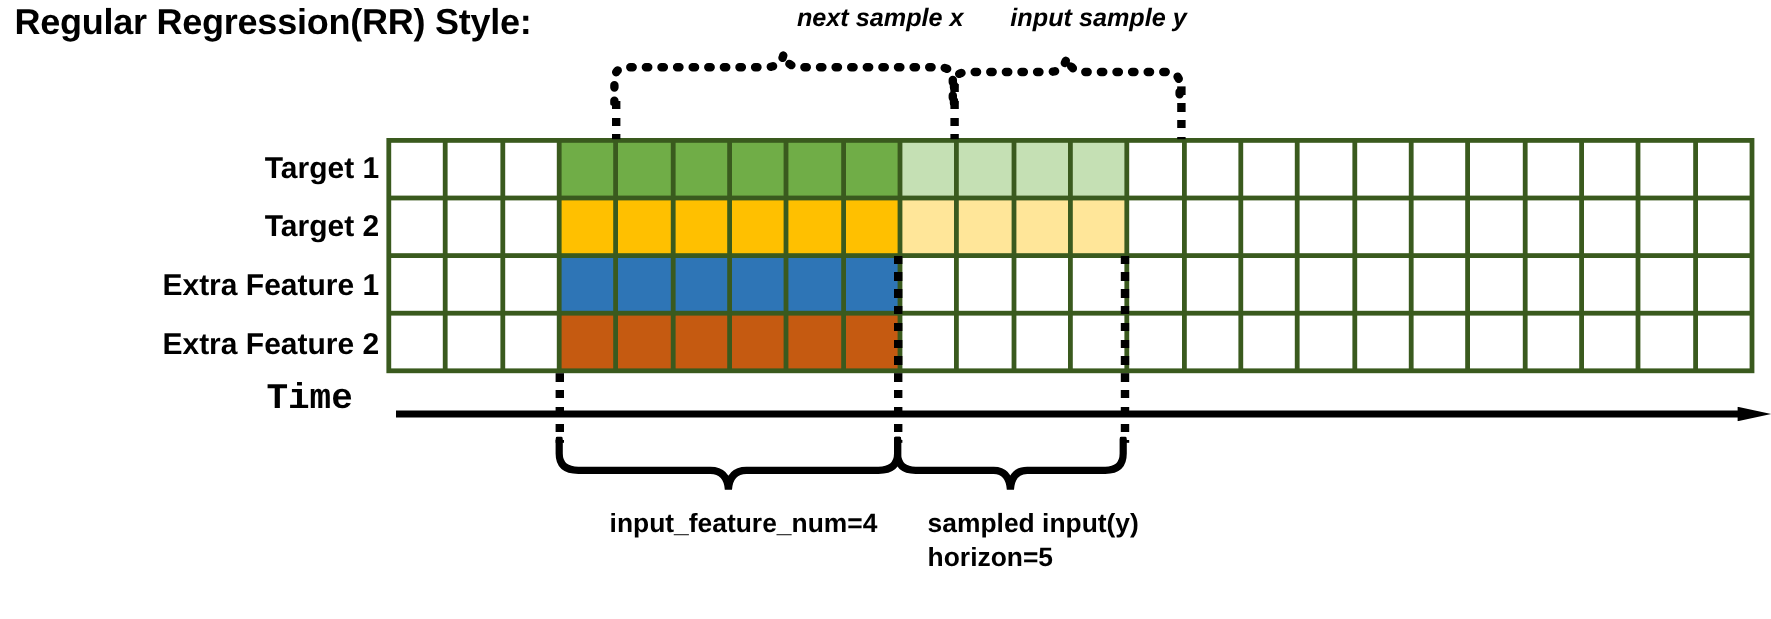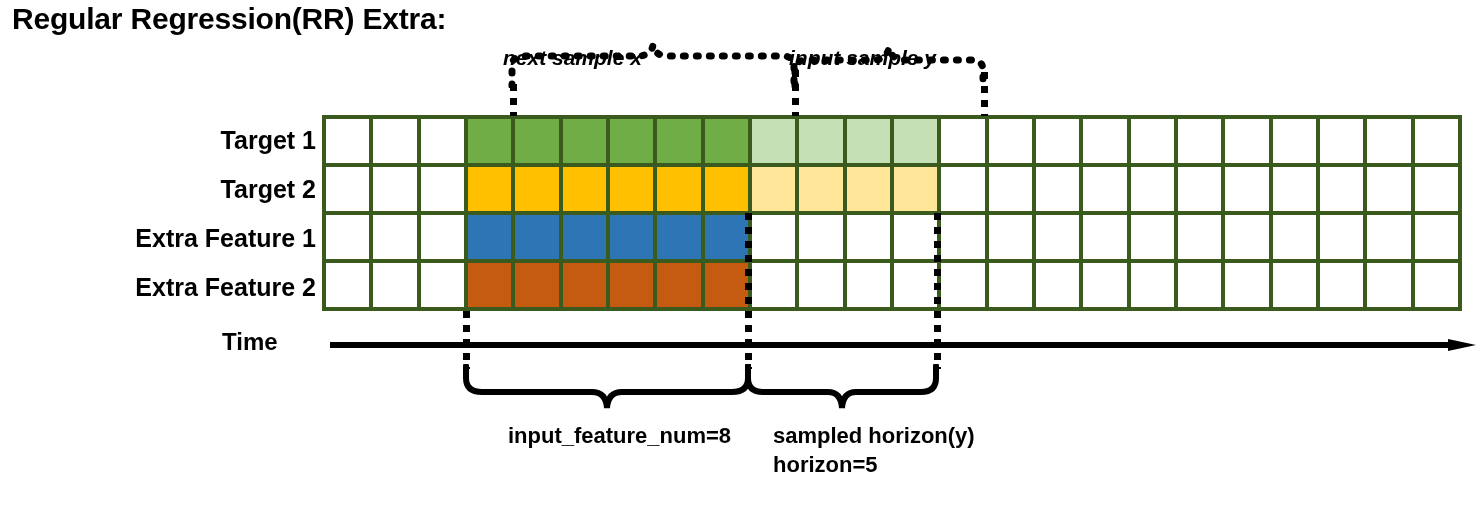--- a/index.html
+++ b/index.html
@@ -64,23 +64,24 @@
   .cell {
     flex: 1 1 0;
     background: #ffffff;
     min-width: 0;
   }
 
   
   #time-label {
     position: absolute;
     left: 222px;
-    top: 328px;
-    font-size: 24px;
-    font-weight: bold;
+    top: 316px;
+    font-size: 30px;
+    font-weight: bold;
+    font-family: Liberation Mono, monospace;
   }
   #time-axis {
     position: absolute;
     left: 330px;
     top: 339px;
     width: 1146px;
     height: 12px;
   }
 
   
@@ -94,39 +95,38 @@
   }
 
   
   .top-brace { position: absolute; }
   .brace-caption {
     position: absolute;
     font-size: 21px;
     font-style: italic;
     font-weight: bold;
     white-space: nowrap;
-    text-align: left;
-    margin-top: 42px;
+    text-align: right;
   }
 
   
   .bottom-brace { position: absolute; }
   .bottom-caption {
     position: absolute;
     font-size: 22px;
     font-weight: bold;
     line-height: 1.30;
     white-space: nowrap;
   }
   .bottom-caption div { white-space: nowrap; }
 </style>
 </head>
 <body>
 
-<div id="page-title">Regular Regression(RR) Extra:</div>
+<div id="page-title">Regular Regression(RR) Style:</div>
 
 <div class="row-label r0">Target 1</div>
 <div class="row-label r1">Target 2</div>
 <div class="row-label r2">Extra Feature 1</div>
 <div class="row-label r3">Extra Feature 2</div>
 
 <div id="grid" style="background: rgb(58, 90, 30);">
     <div class="grid-row">
       <div class="cell" style="background: rgb(255, 255, 255);"></div>
       <div class="cell" style="background: rgb(255, 255, 255);"></div>
@@ -257,22 +257,22 @@
 
 <svg class="top-brace" style="left:789px; top:42px; width:200px; height:46px;" viewBox="0 0 200 46">
   <path d="M6,44 L6,28 Q6,18 18,18 L85,18 Q97,18 100,6 Q103,18 115,18 L182,18 Q194,18 194,28 L194,44" fill="none" stroke="#000" stroke-width="7" stroke-linecap="round" stroke-dasharray="2 11"></path>
 </svg>
 <div class="brace-caption" style="left:789px; top:4px; width:200px;">input sample y</div>
 
 <svg class="bottom-brace" style="left:460px; top:364px; width:292px; height:50px;" viewBox="0 0 292 50">
   <path d="M6,2 L6,14 Q6,28 22,28 L132,28 Q146,28 147,44 Q148,28 162,28 L272,28 Q288,28 288,14 L288,2" fill="none" stroke="#000" stroke-width="6" stroke-linecap="round"></path>
 </svg>
 <div class="bottom-caption" style="left:508px; top:422px;">
-  <div>input_feature_num=8</div>
+  <div>input_feature_num=4</div>
 </div>
 
 <svg class="bottom-brace" style="left:742px; top:364px; width:200px; height:50px;" viewBox="0 0 200 50">
   <path d="M6,2 L6,14 Q6,28 21,28 L86,28 Q99,28 100,44 Q101,28 114,28 L179,28 Q194,28 194,14 L194,2" fill="none" stroke="#000" stroke-width="6" stroke-linecap="round"></path>
 </svg>
 <div class="bottom-caption" style="left:773px; top:422px;">
-  <div>sampled horizon(y)</div>
+  <div>sampled input(y)</div>
   <div>horizon=5</div>
 </div>
 
 </body></html>

